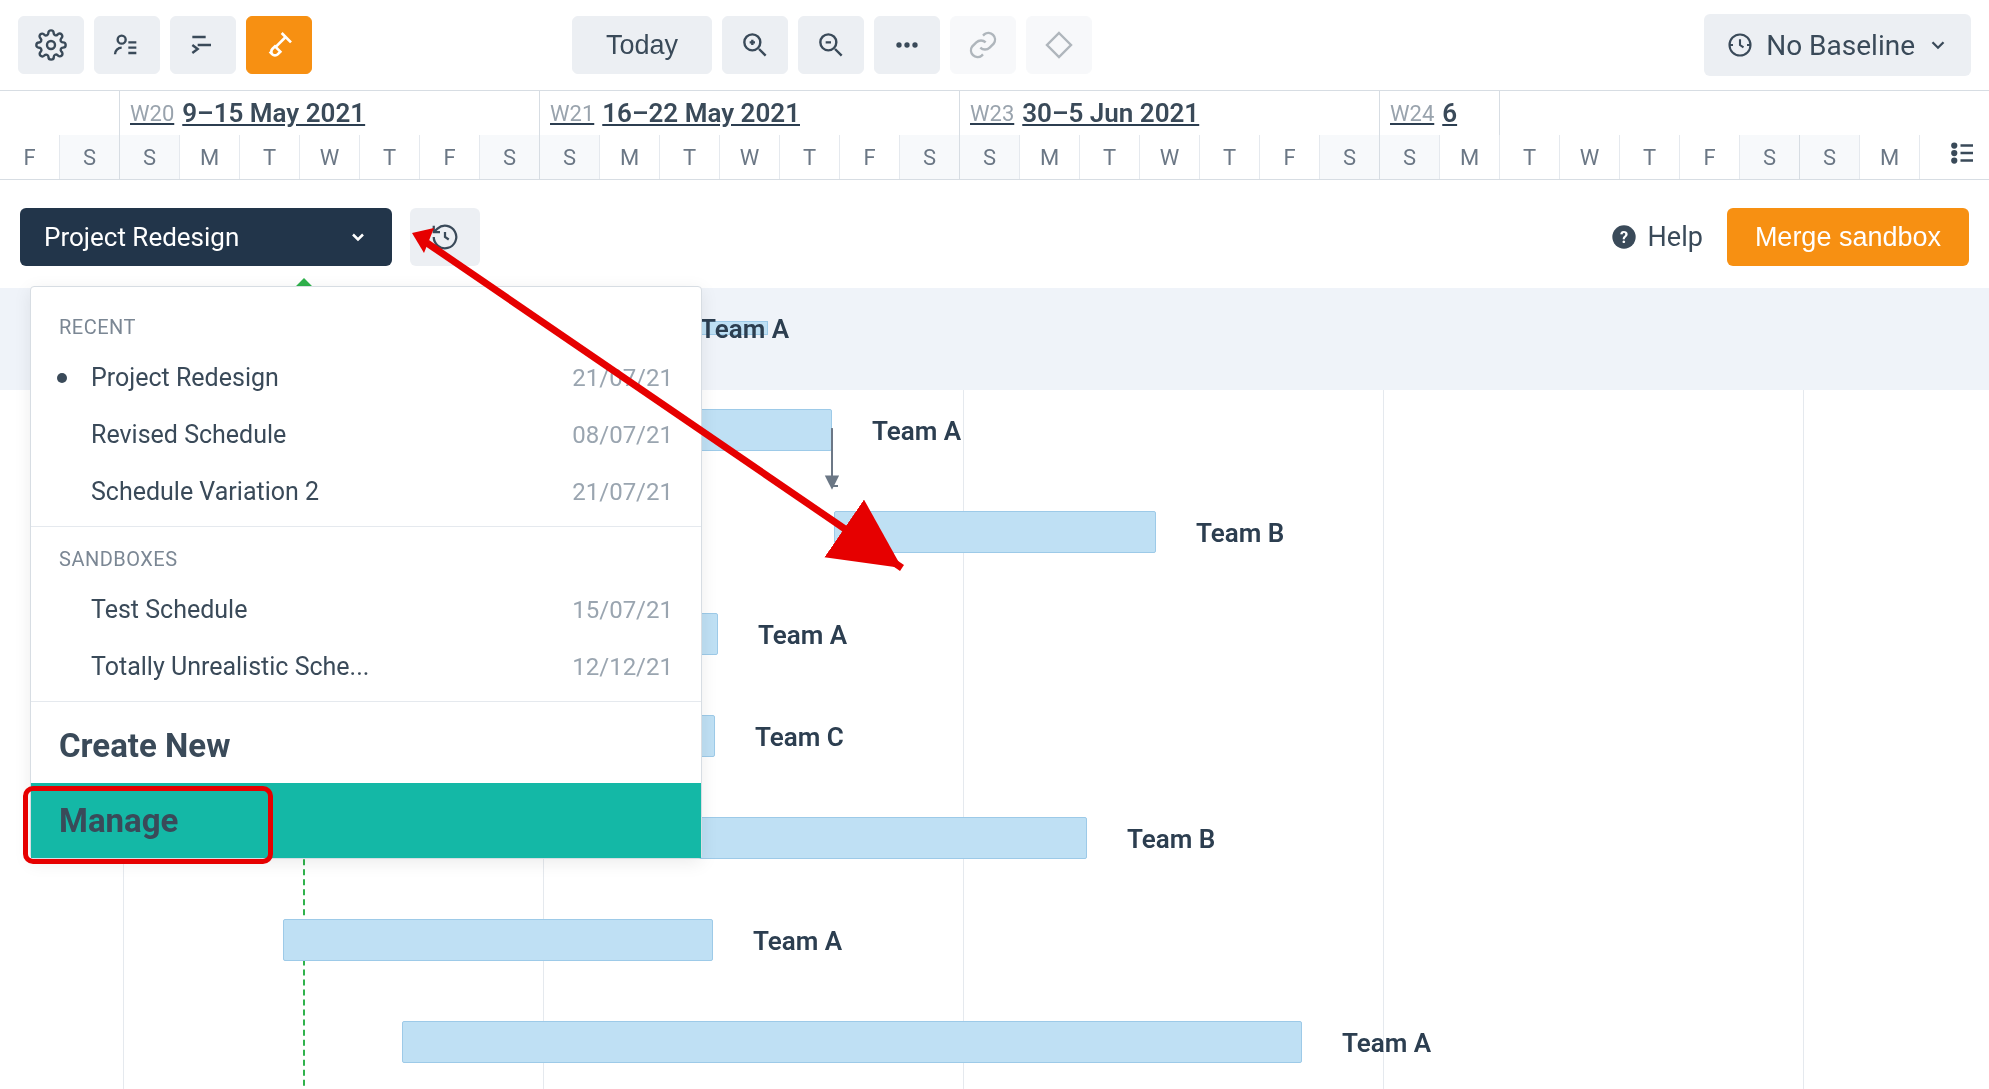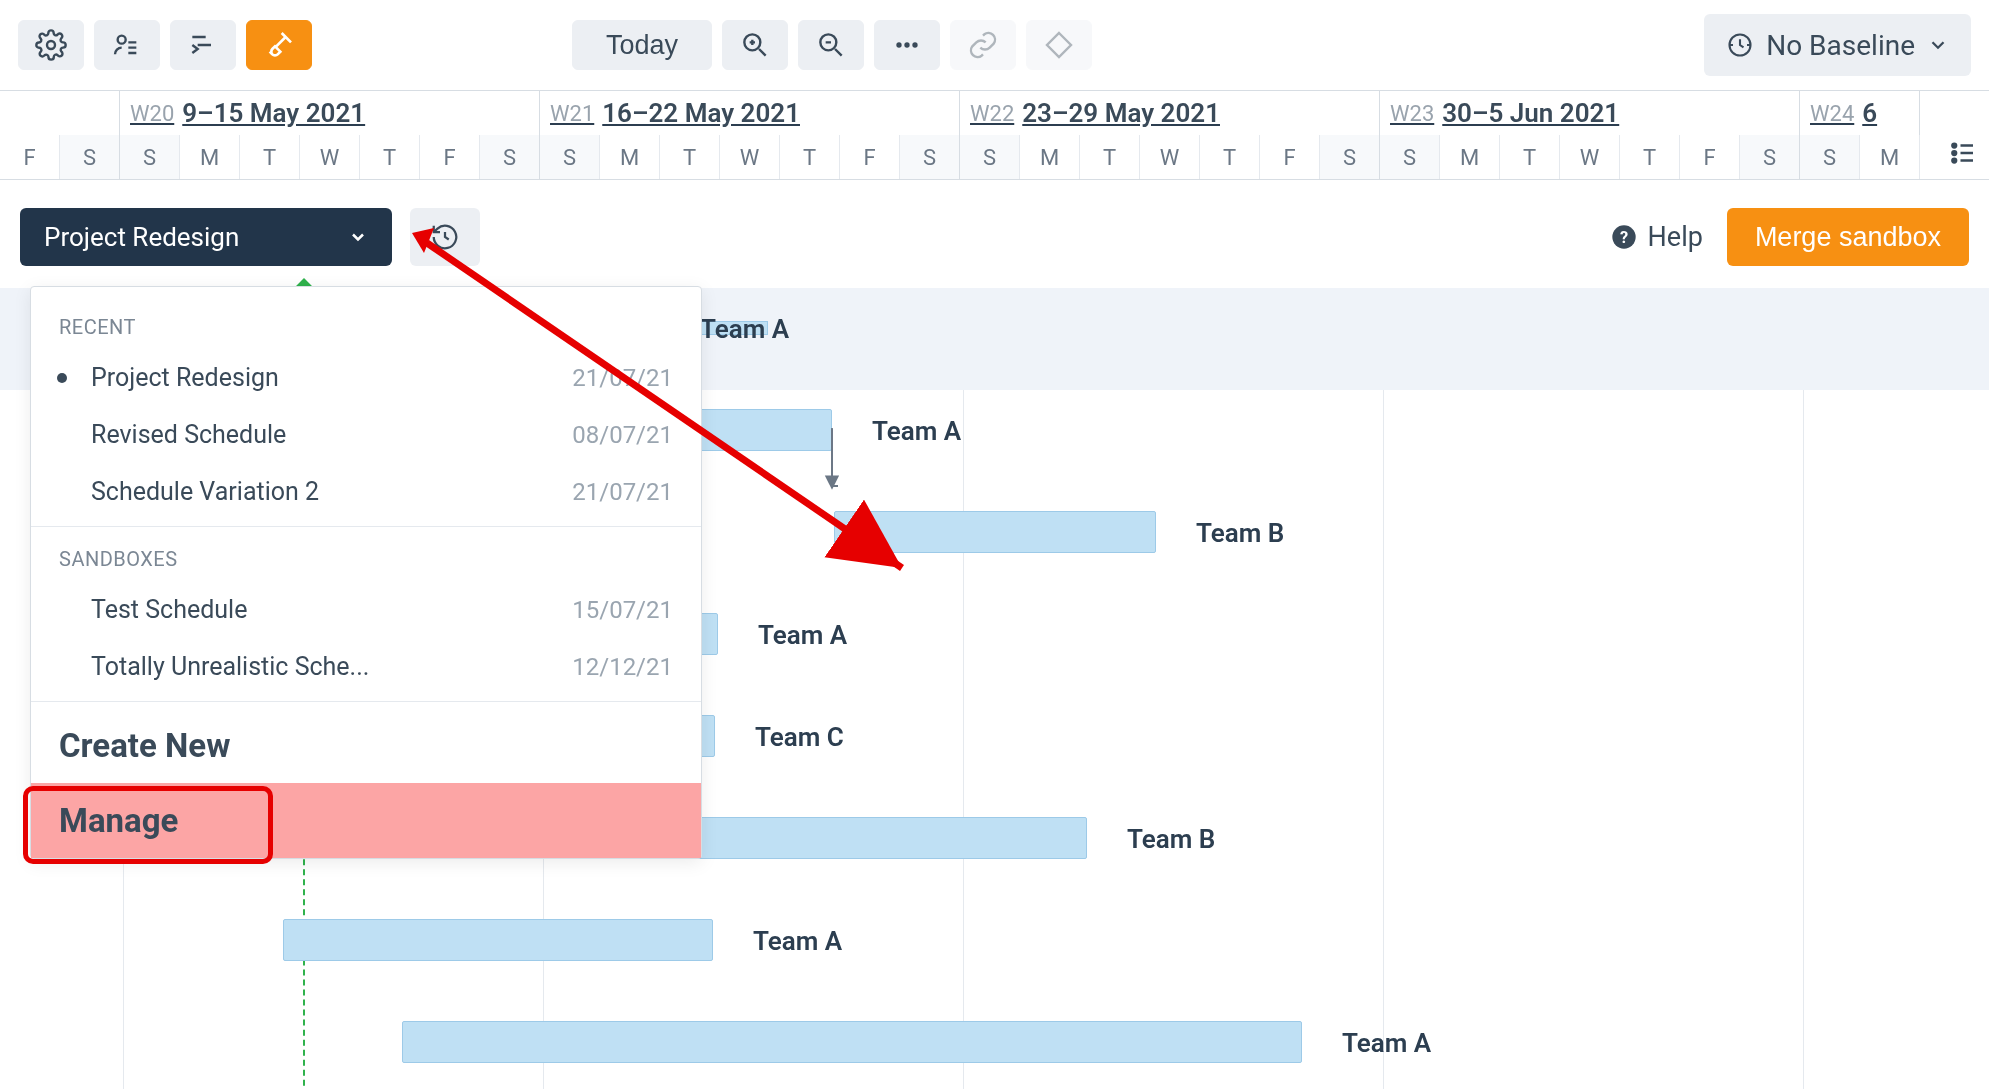--- a/index.html
+++ b/index.html
@@ -34,21 +34,21 @@
     padding: 14px 18px;
     border-bottom: 1px solid var(--border);
     gap: 10px;
     background: var(--bg);
   }
   .tb-group { display: flex; gap: 10px; }
   .tb-spacer-large { flex: 0 0 240px; }
   .tb-spacer { flex: 1; }
   .btn {
     display: inline-flex; align-items: center; justify-content: center;
-    min-width: 62px; height: 50px;
+    min-width: 62px; height: 58px;
     padding: 12px 16px;
     background: var(--bg-btn);
     border: 1px solid var(--bg-btn);
     border-radius: 6px;
     color: #3a4a59;
     cursor: pointer;
     font-size: 26px;
   }
   .btn.text { font-size: 27px; font-weight: 400; min-width: 140px; }
   .btn.primary { background: var(--orange); color: #fff; border-color: var(--orange); }
@@ -135,21 +135,21 @@
     white-space:nowrap; overflow:hidden; text-overflow:ellipsis;
   }
   .dd-item .name { overflow:hidden; text-overflow:ellipsis; }
   .dd-item .date { color:#9aa5b0; font-size:24px; flex-shrink:0; margin-left:20px; }
   .dd-item .dot { position:absolute; left:26px; top:50%; transform:translateY(-50%); width:10px; height:10px; border-radius:50%; background:#3a4a59; }
   .dd-divider { height:1px; background:var(--border-light); margin:6px 0; }
   .dd-plain {
     padding: 18px 28px; font-size:33px; color:#3a4a59; cursor:pointer;font-weight:bold;
   }
   .dd-plain.manage {
-    background:#fca5a5;
+    background:#14b8a6;
   }
   .manage-highlight {
     position:absolute; left: -8px; bottom: -6px;
     width: 250px; height: 78px;
     border: 5px solid var(--red);
     border-radius: 10px;
     pointer-events:none;
   }
 
   
@@ -287,24 +287,20 @@
 <div class="thead">
   <div class="weekrow">
     <div class="weekcell first"></div>
     <div class="weekcell">
         <span class="wk">W20</span>
         <span class="wdate">9–15 May 2021</span>
       </div>
     <div class="weekcell">
         <span class="wk">W21</span>
         <span class="wdate">16–22 May 2021</span>
-      </div>
-    <div class="weekcell">
-        <span class="wk">W22</span>
-        <span class="wdate">23–29 May 2021</span>
       </div>
     <div class="weekcell">
         <span class="wk">W23</span>
         <span class="wdate">30–5 Jun 2021</span>
       </div>
     <div class="weekcell" style="width:120px">
         <span class="wk">W24</span>
         <span class="wdate">6</span>
       </div>
   </div>

